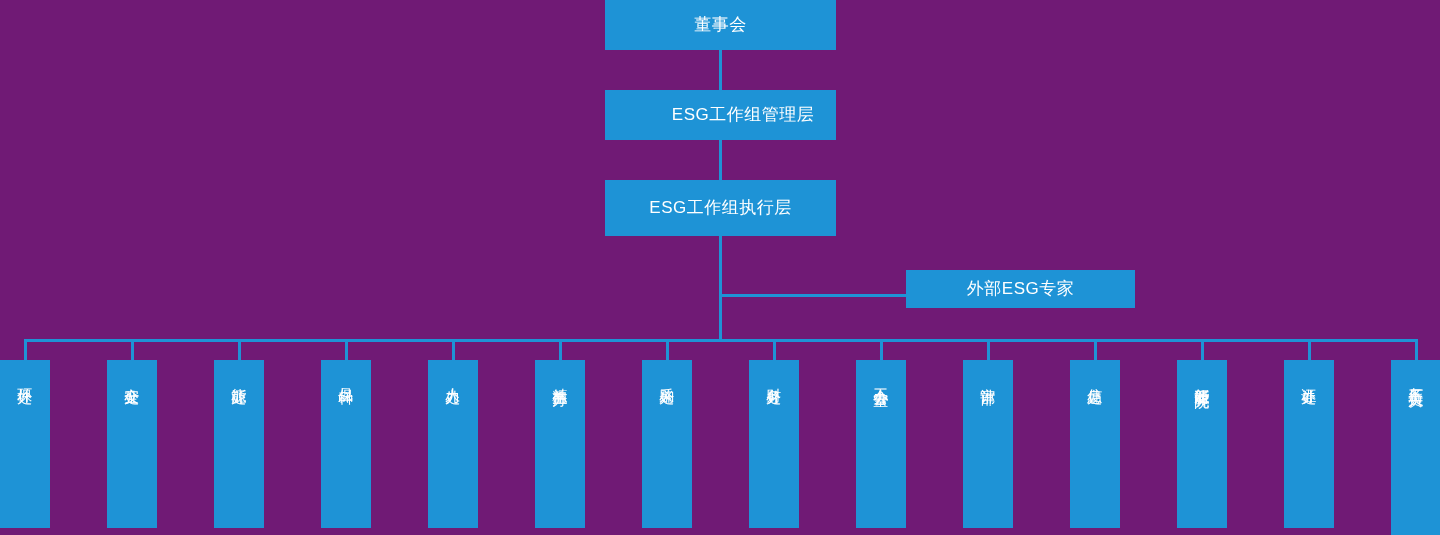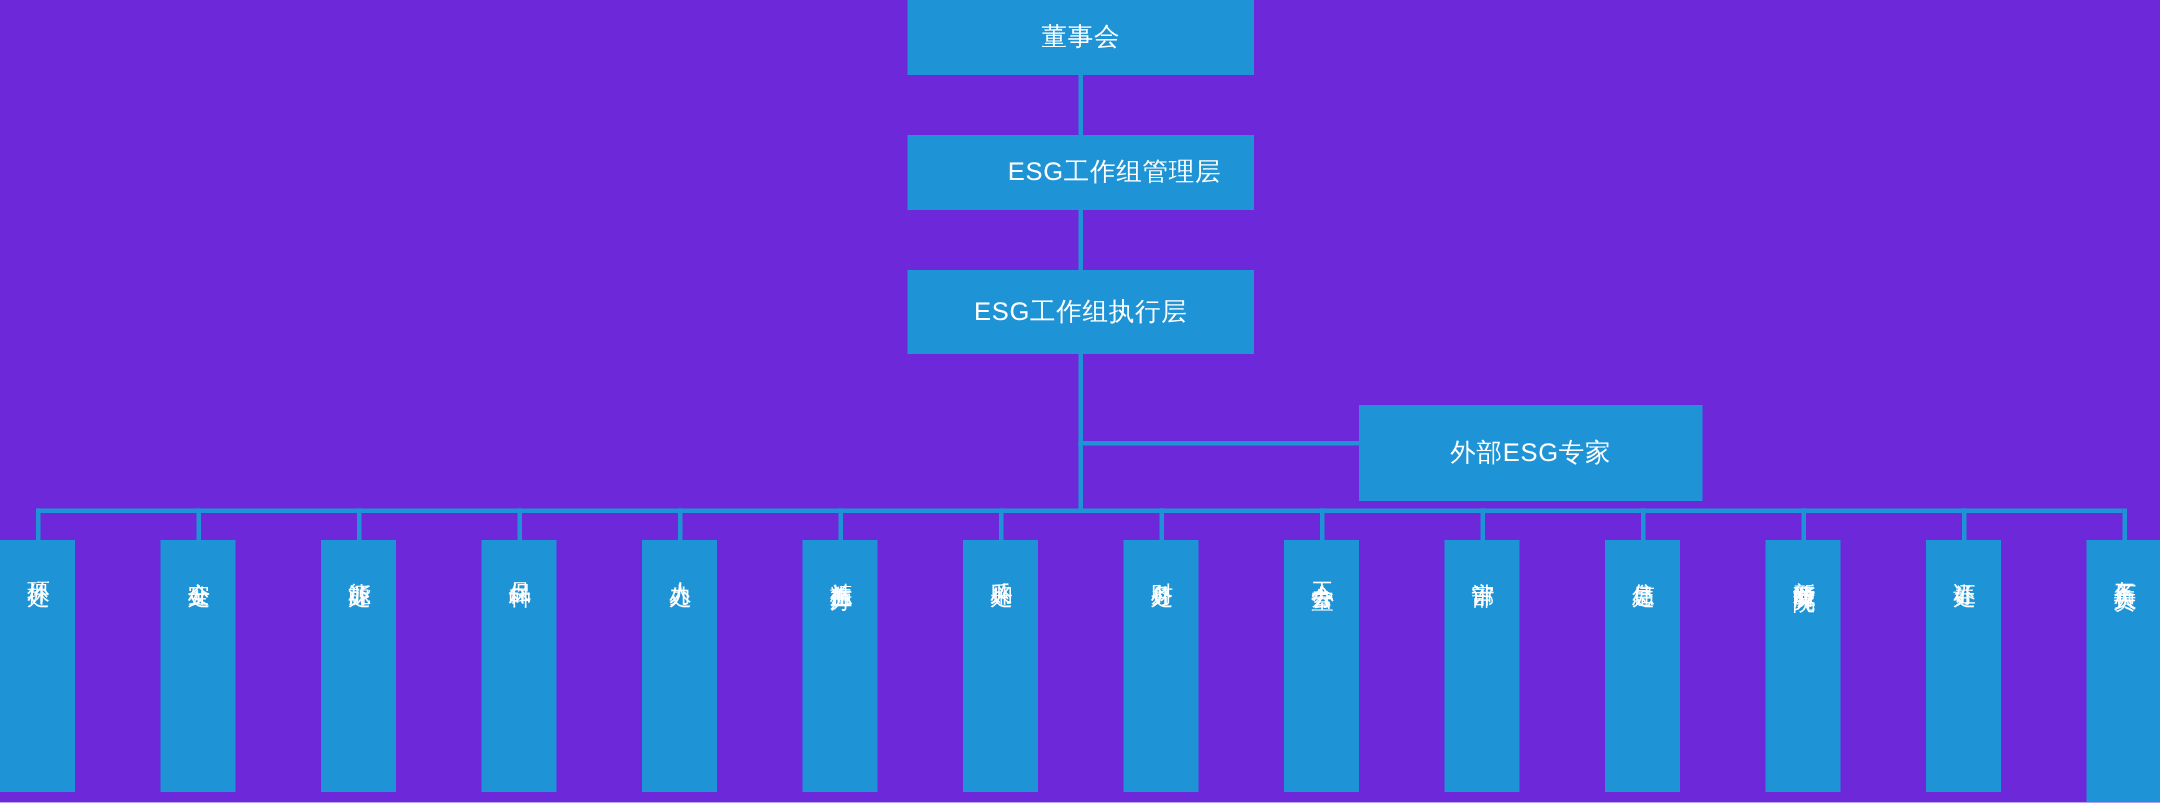--- a/index.html
+++ b/index.html
@@ -5,21 +5,21 @@
 <style>
   html, body {
     margin: 0;
     padding: 0;
     background: #ffffff;
   }
   #chart-root {
     position: relative;
     width: 1440px;
     height: 535px;
-    background: #6d28d9;
+    background: #701a75;
     font-family: "Liberation Sans", "DejaVu Sans", sans-serif;
     overflow: hidden;
   }
 
   
   .node {
     position: absolute;
     background: #1e93d6;
     color: #ffffff;
     box-sizing: border-box;
@@ -43,21 +43,21 @@
   }
   #node-board       { top: 0px;   height: 50px; }
   #node-management  { top: 90px;  height: 50px; padding-left: 45px; }
   #node-execution   { top: 180px; height: 56px; }
 
   
   #node-external {
     left: 906px;
     top: 270px;
     width: 229px;
-    height: 64px;
+    height: 38px;
     font-size: 17px;
   }
 
   
   .node.dept {
     top: 360px;
     width: 50px;
     height: 168px;
     align-items: flex-start;
     justify-content: center;

